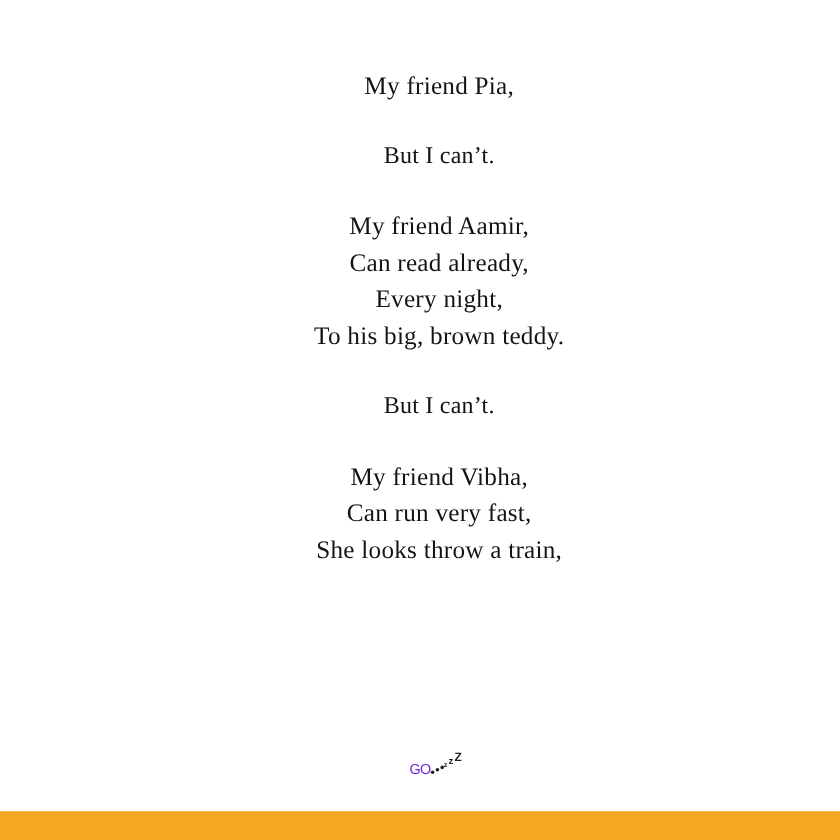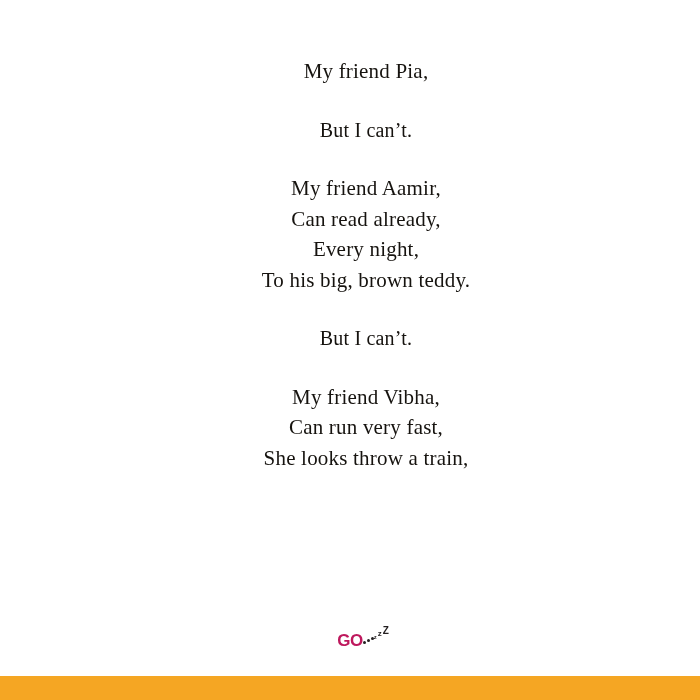--- a/index.html
+++ b/index.html
@@ -52,23 +52,23 @@
     text-align: center;
     height: 26px;
   }
   .logo-inner {
     display: inline-block;
     position: relative;
     line-height: 1;
   }
   .logo-word {
     font-family: "Liberation Sans", sans-serif;
-    font-weight: bold;
-    font-size: 17px;
-    color: #be185d;
+    font-weight: normal;
+    font-size: 12px;
+    color: #6d28d9;
     letter-spacing: -0.5px;
   }
   .logo-dots {
     position: absolute;
     left: 100%;
     top: -2px;
     width: 26px;
     height: 16px;
   }
   .dot {

